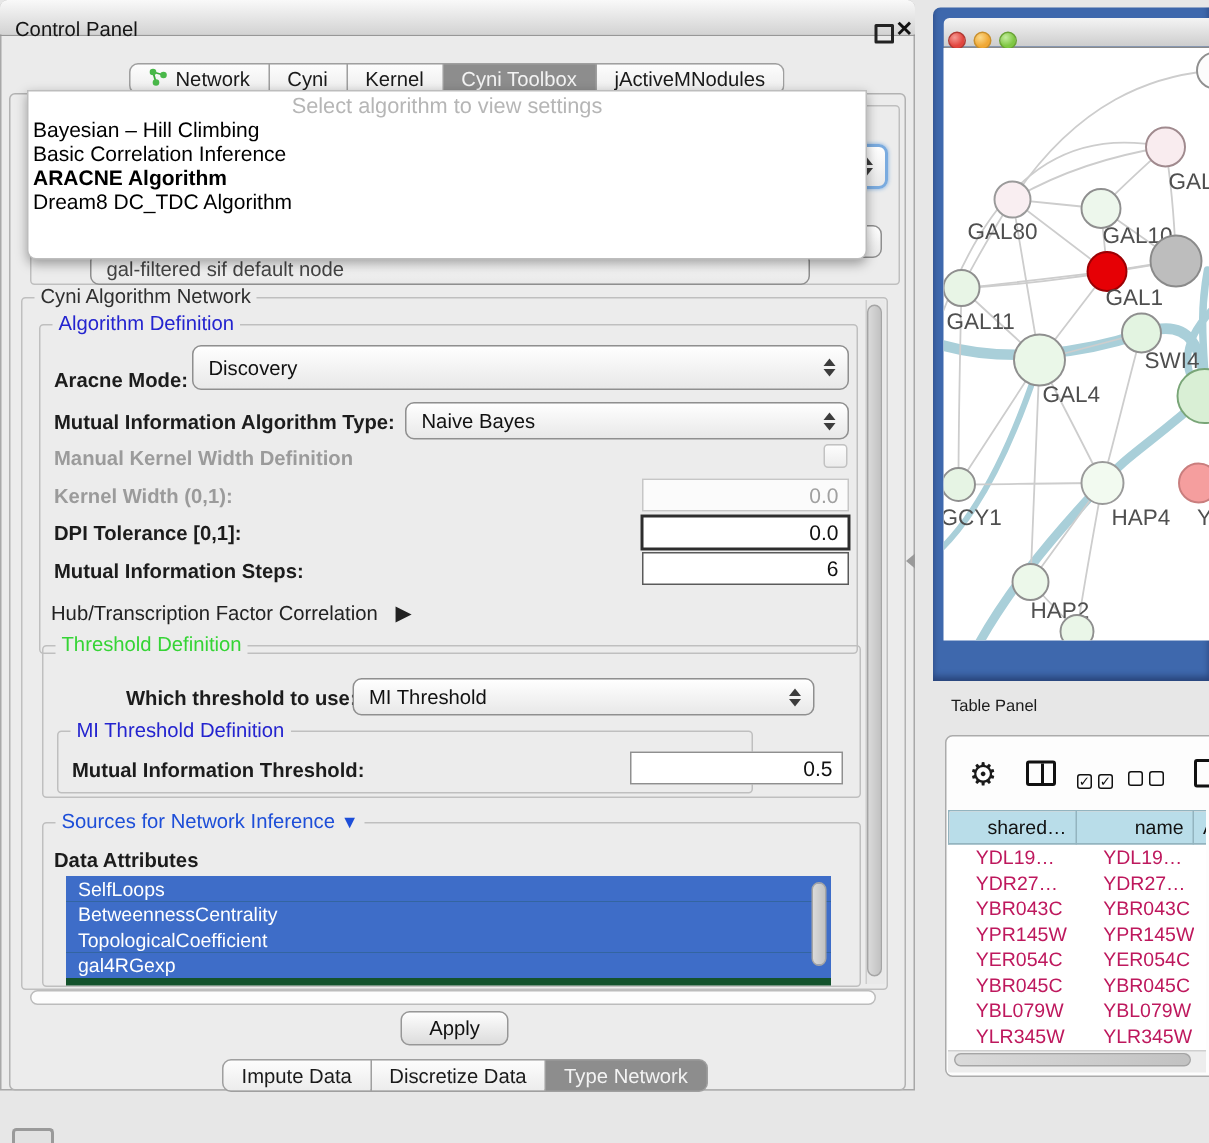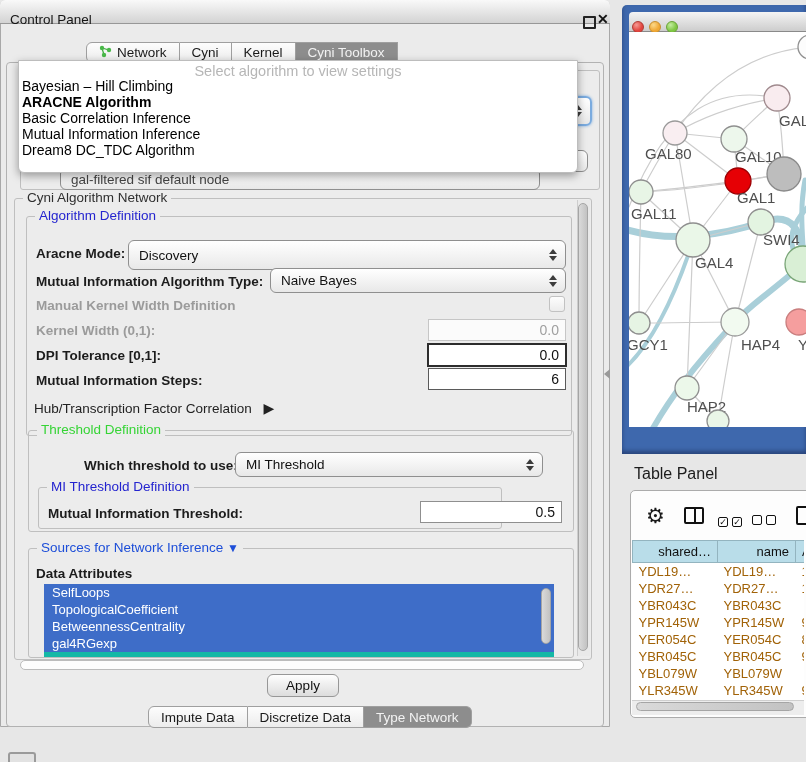--- a/index.html
+++ b/index.html
@@ -45,37 +45,37 @@
   .sb-thumb{background:linear-gradient(90deg,#dadada,#c2c2c2);border:1px solid #a5a5a5;border-radius:5px;box-sizing:border-box}
   .hpill{background:#fdfdfd;border:1px solid #bcbcbc;border-radius:5px;box-sizing:border-box}
   
   .dd{left:18px;top:60px;width:560px;height:113px;background:#fff;border:1px solid #bdbdbd;
       border-radius:0 0 6px 6px;box-shadow:0 3px 8px rgba(0,0,0,.35);z-index:10;box-sizing:border-box}
   .dd-head{color:#b6b6b6;text-align:center;font-size:14.5px;padding-top:2px;height:15px}
   .dd-item{font-size:14px;height:16.1px;line-height:16.1px;padding-left:3px;color:#000;white-space:nowrap}
   .dd-item.bold{font-weight:bold}
   .ghost{z-index:1}
   
-  .attr-list{background:#14b8a6;overflow:hidden}
+  .attr-list{background:#14532d;overflow:hidden}
   .attr-item{background:#3e6dc8;color:#fff;font-size:13px;height:17px;line-height:17px;padding-left:8px;white-space:nowrap}
   
   .net-win{left:622px;top:5px;width:184px;height:449px;background:#3e68ad;border-radius:5px 0 0 0;
            box-shadow:inset 0 -3px 4px rgba(0,0,30,.35)}
   .net-title{left:629px;top:12px;width:177px;height:20px;background:linear-gradient(#f4f4f4,#cdcdcd);
            border-bottom:1px solid #8a8a8a;border-radius:4px 0 0 0;box-sizing:border-box}
   .light{width:12px;height:12px;border-radius:50%;box-sizing:border-box;position:absolute;top:4px}
   .net-canvas{left:629px;top:32px;width:177px;height:395px;background:#fff;overflow:hidden}
   svg text{font-family:"Liberation Sans",sans-serif;font-size:15px;fill:#4f4f4f}
   
   .tp-box{left:630px;top:490px;width:200px;height:228px;background:#fdfdfd;border:1px solid #ababab;
           border-radius:5px;box-sizing:border-box}
   .ytable{border-collapse:collapse;table-layout:fixed;font-size:13px;background:#fff}
   .ytable th{background:#b9dde9;border:1px solid #93b4bf;font-weight:normal;text-align:right;
              padding:0 6px;height:21px;white-space:nowrap;overflow:hidden}
-  .ytable td{padding:0 6px;height:17px;white-space:nowrap;overflow:hidden;color:#a16207}
+  .ytable td{padding:0 18px;height:17px;white-space:nowrap;overflow:hidden;color:#be185d}
   .icon-sq{box-sizing:border-box;border:2px solid #111;border-radius:2px}
   .mini-cb{box-sizing:border-box;width:10px;height:10px;border:1.5px solid #111;border-radius:2px;
            font-size:9px;line-height:8px;text-align:center;display:inline-block}
 </style>
 </head>
 <body>
 
 <div class="abs cp-win"></div>
 <div class="abs cp-titlebar"></div>
 <div class="abs cp-title">Control Panel</div>
@@ -97,58 +97,60 @@
   </div>
   <div class="tab">
       <span>Cyni</span>
     </div>
   <div class="tab">
       <span>Kernel</span>
     </div>
   <div class="tab sel">
       <span>Cyni Toolbox</span>
     </div>
+  <div class="tab last">
+      <span>jActiveMNodules</span>
+    </div>
 </div>
 
 <div class="abs content"></div>
 
 <div class="abs grp ghost" style="left:20px;top:70px;width:580px;height:120px"></div>
 <div class="abs combo ghost" style="left:560px;top:96px;width:32px;height:30px;border:2px solid #7aabdf;box-shadow:0 0 3px #7aabdf">
     <span class="spin">
       <i class="up"></i>
       <i class="dn"></i>
     </span>
   </div>
 <div class="abs combo ghost" style="left:560px;top:150px;width:28px;height:22px"></div>
 <div class="abs combo ghost" style="left:60px;top:168px;width:480px;height:22px;color:#444">
   <span>gal-filtered sif default node</span>
 </div>
 
 <div class="abs dd">
   <div class="dd-head">Select algorithm to view settings</div>
   <div>
       <div class="dd-item">Bayesian – Hill Climbing</div>
+      <div class="dd-item">Basic Correlation Inference</div>
       <div class="dd-item bold">ARACNE Algorithm</div>
-      <div class="dd-item">Basic Correlation Inference</div>
-      <div class="dd-item">Mutual Information Inference</div>
       <div class="dd-item">Dream8 DC_TDC Algorithm</div>
     </div>
 </div>
 
 <div class="abs grp" style="left:14px;top:198px;width:578px;height:462px">
   <span class="legend" style="color:#2f2f2f">Cyni Algorithm Network</span>
 </div>
 <div class="abs sb-track" style="left:577px;top:200px;width:13px;height:456px"></div>
 <div class="abs sb-thumb" style="left:578px;top:203px;width:10px;height:448px"></div>
 
 <div class="abs grp" style="left:26px;top:216px;width:546px;height:220px">
   <span class="legend" style="color:#2424cf">Algorithm Definition</span>
 </div>
 <div class="abs lbl" style="left:36px;top:246px">Aracne Mode:</div>
-<div class="abs combo" style="left:128px;top:240px;width:438px;height:30px">
+<div class="abs combo" style="left:128px;top:230px;width:438px;height:30px">
   <span>Discovery</span>
   <span class="spin">
       <i class="up"></i>
       <i class="dn"></i>
     </span>
 </div>
 <div class="abs lbl" style="left:36px;top:274px">Mutual Information Algorithm Type:</div>
 <div class="abs combo" style="left:270px;top:268px;width:296px;height:25px">
   <span>Naive Bayes</span>
   <span class="spin">
@@ -194,22 +196,22 @@
 <div class="abs tf" style="left:420px;top:501px;width:142px;height:22px;border:1px solid #8f8f8f">
   <span>0.5</span>
 </div>
 
 <div class="abs grp" style="left:28px;top:548px;width:546px;height:110px">
   <span class="legend" style="color:#1d4ed8"><span>Sources for Network Inference</span> <span style="font-size:12px">▼</span></span>
 </div>
 <div class="abs lbl" style="left:36px;top:566px">Data Attributes</div>
 <div class="abs attr-list" style="left:44px;top:584px;width:510px;height:73px">
     <div class="attr-item">SelfLoops</div>
+    <div class="attr-item">BetweennessCentrality</div>
     <div class="attr-item">TopologicalCoefficient</div>
-    <div class="attr-item">BetweennessCentrality</div>
     <div class="attr-item">gal4RGexp</div>
   </div>
 <div class="abs sb-thumb" style="left:541px;top:588px;width:10px;height:56px"></div>
 <div class="abs hpill" style="left:20px;top:660px;width:564px;height:10px"></div>
 
 <div class="abs btn" style="left:267px;top:674px;width:72px;height:23px">
   <span>Apply</span>
 </div>
 <div class="abs tabbar" style="left:148px;top:706px;height:22px">
   <div class="tab first">
@@ -286,21 +288,21 @@
       <circle cx="106" cy="290" r="14" fill="#f2faf0" stroke="#9a9a9a" stroke-width="1.3"></circle>
       <text x="112" y="318">HAP4</text>
       <circle cx="170" cy="290" r="13" fill="#f59e9e" stroke="#c97e7e" stroke-width="1.3"></circle>
       <text x="169" y="318">Y</text>
       <circle cx="58" cy="356" r="12" fill="#ecf8ea" stroke="#8f8f8f" stroke-width="1.3"></circle>
       <text x="58" y="380">HAP2</text>
       <circle cx="89" cy="389" r="11" fill="#eaf6e8" stroke="#8f8f8f" stroke-width="1.3"></circle>
     </svg>
 </div>
 
-<div class="abs" style="left:634px;top:465px;font-size:16px;color:#1c1c1c">Table Panel</div>
+<div class="abs" style="left:634px;top:465px;font-size:11px;color:#1c1c1c">Table Panel</div>
 <div class="abs tp-box"></div>
 <div class="abs" style="left:646px;top:504px;font-size:21px;color:#1a1a1a">⚙</div>
 <div class="abs icon-sq" style="left:684px;top:507px;width:20px;height:17px">
     <div style="position:absolute;left:8px;top:0;width:2px;height:13px;background:#111"></div>
   </div>
 <div class="abs" style="left:718px;top:511px"><span class="mini-cb">✓</span><span class="mini-cb" style="margin-left:4px">✓</span></div>
 <div class="abs" style="left:752px;top:511px"><span class="mini-cb"></span><span class="mini-cb" style="margin-left:4px"></span></div>
 <div class="abs icon-sq" style="left:796px;top:506px;width:16px;height:19px;border-radius:2px 6px 2px 2px"></div>
 
 <div class="abs" style="left:632px;top:540px;width:172px;height:166px;overflow:hidden">

